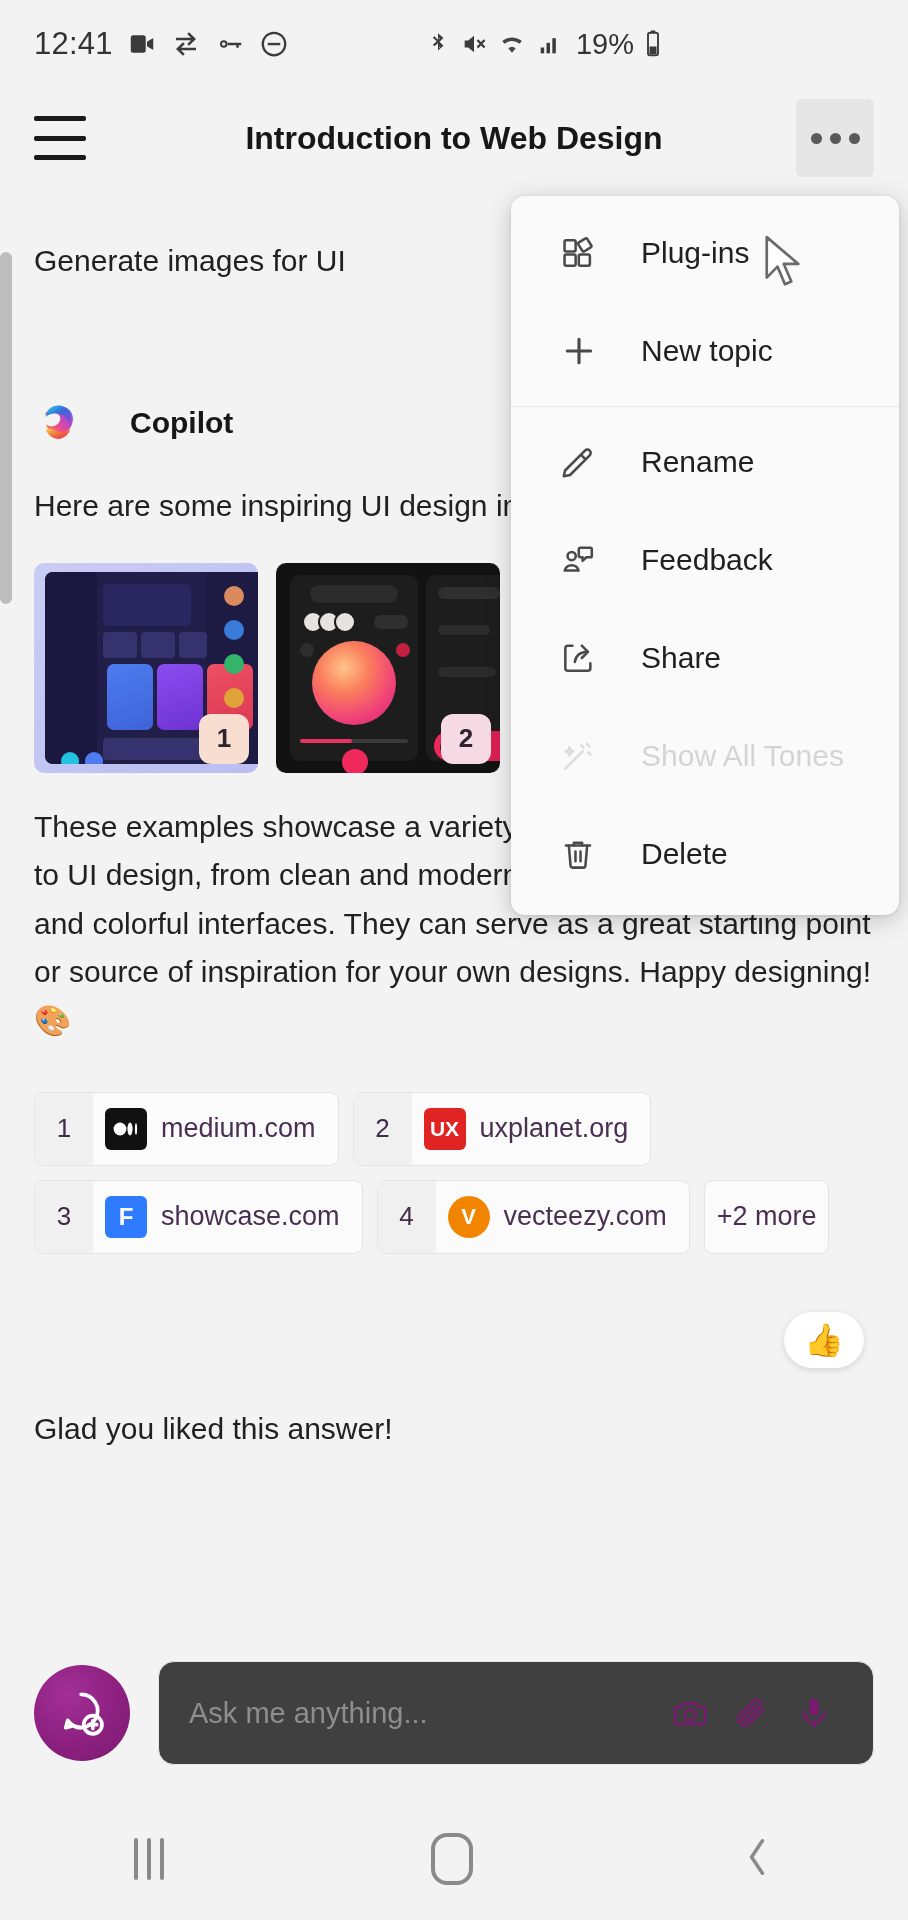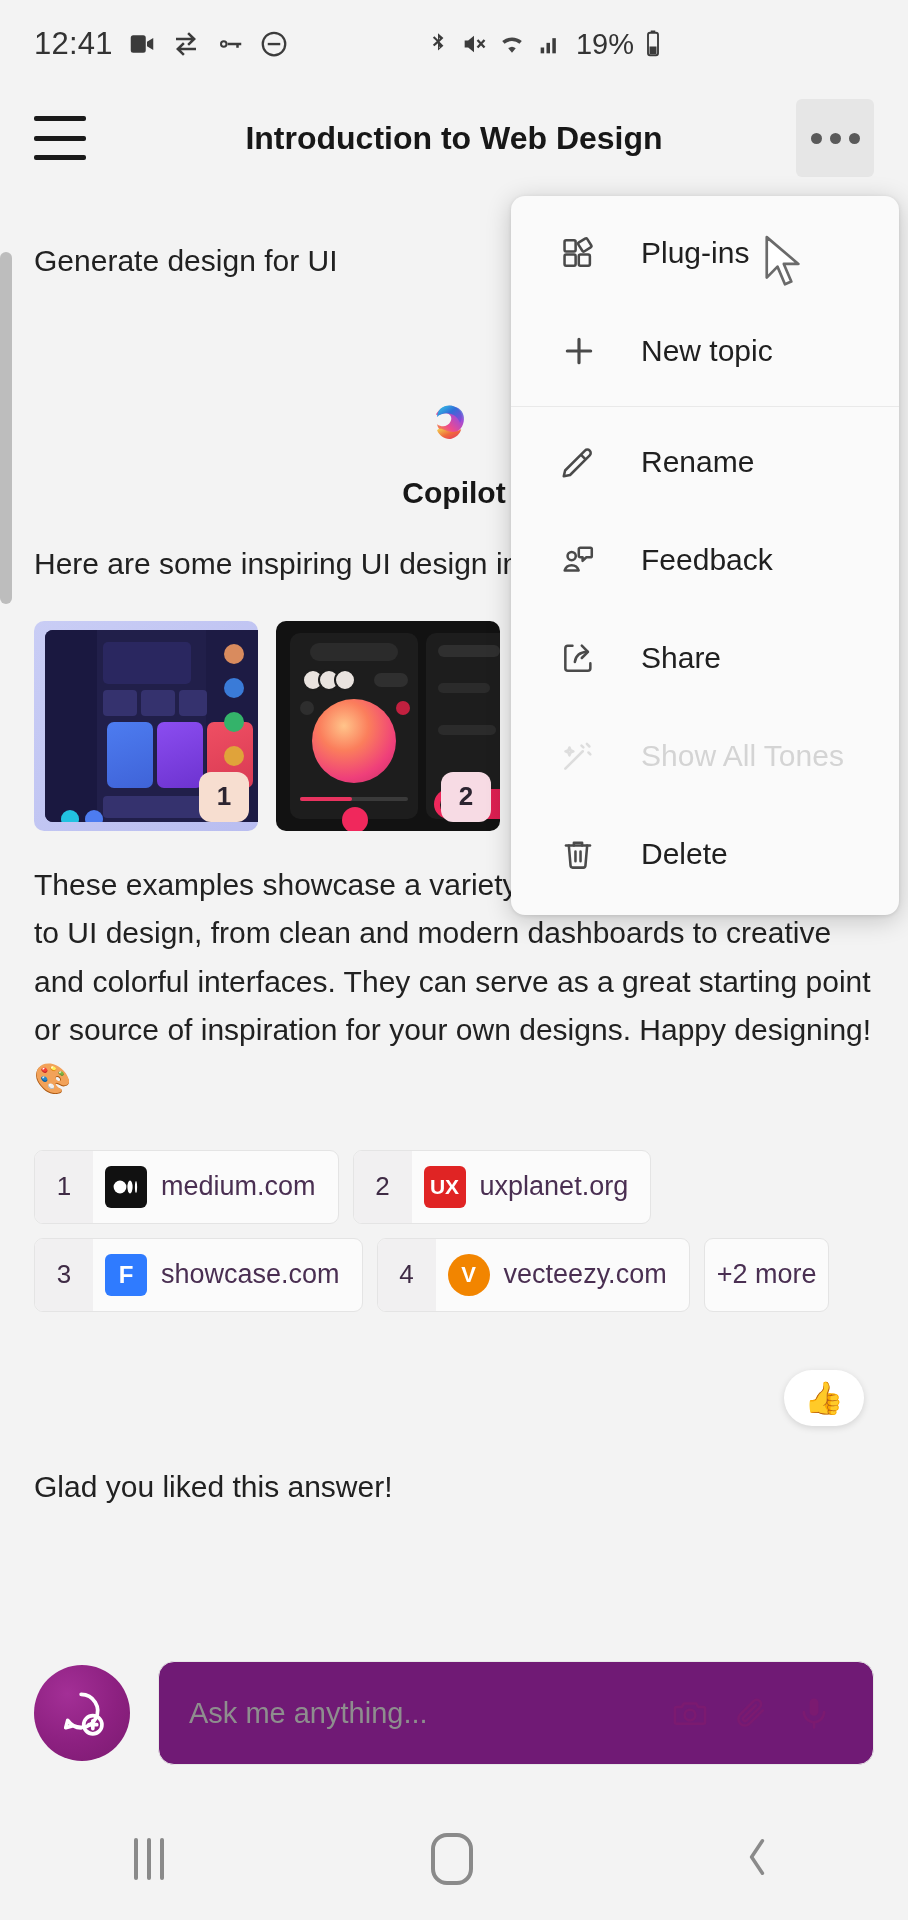--- a/index.html
+++ b/index.html
@@ -43,21 +43,21 @@
 
   
   .scrollthumb {
     position: absolute; left: 0px; top: 252px; width: 12px; height: 352px;
     background: #bdbdbd; border-radius: 6px;
   }
 
   
   .content { position: absolute; top: 188px; left: 0; width: 908px; }
   .user-msg { font-size: 30px; color: #212121; padding: 52px 34px 0 34px; line-height: 1.4; }
-  .bot-head { display: flex; align-items: center; gap: 24px; padding: 112px 34px 0 34px; flex-direction: column; }
+  .bot-head { display: flex; align-items: center; gap: 38px; padding: 112px 34px 0 34px; }
   .copilot-logo { width: 58px; height: 58px; flex: none; }
   .bot-name { font-size: 30px; font-weight: 700; color: #171717; }
   .bot-text { font-size: 30px; color: #212121; line-height: 1.62; padding: 30px 34px 0 34px; max-width: 870px; }
 
   
   .img-row { display: flex; gap: 18px; padding: 32px 34px 0 34px; }
   .thumb { position: relative; width: 224px; height: 210px; border-radius: 10px; overflow: hidden; flex: none; }
   .badge {
     position: absolute; right: 9px; bottom: 9px; width: 50px; height: 50px; border-radius: 12px;
     display: flex; align-items: center; justify-content: center;
@@ -124,21 +124,21 @@
   .mi.disabled .mi-lbl { color: #d4d4d4; }
   .mi-sep { height: 1px; background: #e9e9e9; margin: 6px 0; }
   .cursor { position: absolute; left: 761px; top: 234px; z-index: 60; }
 
   
   .composer { position: absolute; left: 0; bottom: 122px; width: 908px; height: 170px;
     display: flex; align-items: center; padding: 0 34px; }
   .newchat { width: 96px; height: 96px; border-radius: 50%; flex: none;
     background: radial-gradient(circle at 35% 30%, #a32f96 0%, #8c2080 55%, #7b1a70 100%);
     display: flex; align-items: center; justify-content: center; cursor: pointer; }
-  .inputbar { margin-left: 28px; flex: 1; height: 104px; background: #701a75; border: 1px solid #e7e7e7;
+  .inputbar { margin-left: 28px; flex: 1; height: 104px; background: #404040; border: 1px solid #e7e7e7;
     border-radius: 16px; display: flex; align-items: center; padding: 0 28px 0 30px; }
   .placeholder { font-size: 29px; color: #8e8e8e; flex: 1; }
   .ibtn { width: 62px; display: flex; align-items: center; justify-content: center; cursor: pointer; }
 
   
   .navbar { position: absolute; left: 0; bottom: 0; width: 908px; height: 122px;
     display: flex; align-items: center; justify-content: space-around; }
   .nav-recents { display:flex; gap:9px; }
   .nav-recents i { display:block; width:4px; height:42px; background:#8a8a8a; border-radius:2px;}
   .nav-home { width: 42px; height: 52px; border: 4px solid #8a8a8a; border-radius: 16px; }
@@ -219,21 +219,21 @@
       <span></span>
         <span></span>
         <span></span>
     </div>
   </div>
 
   <div class="scrollthumb"></div>
 
   <div class="content">
 
-    <div class="user-msg">Generate design for UI</div>
+    <div class="user-msg">Generate images for UI</div>
 
     <div class="bot-head">
       <span class="copilot-logo">
         <svg width="58" height="58" viewBox="0 0 48 48">
           <defs>
             <linearGradient id="cg1" x1="0" y1="1" x2="1" y2="0">
               <stop offset="0%" stop-color="#f5a623"></stop>
                 <stop offset="35%" stop-color="#ef4b8b"></stop>
               <stop offset="70%" stop-color="#a24bd6"></stop>
                 <stop offset="100%" stop-color="#2aa8e0"></stop>

